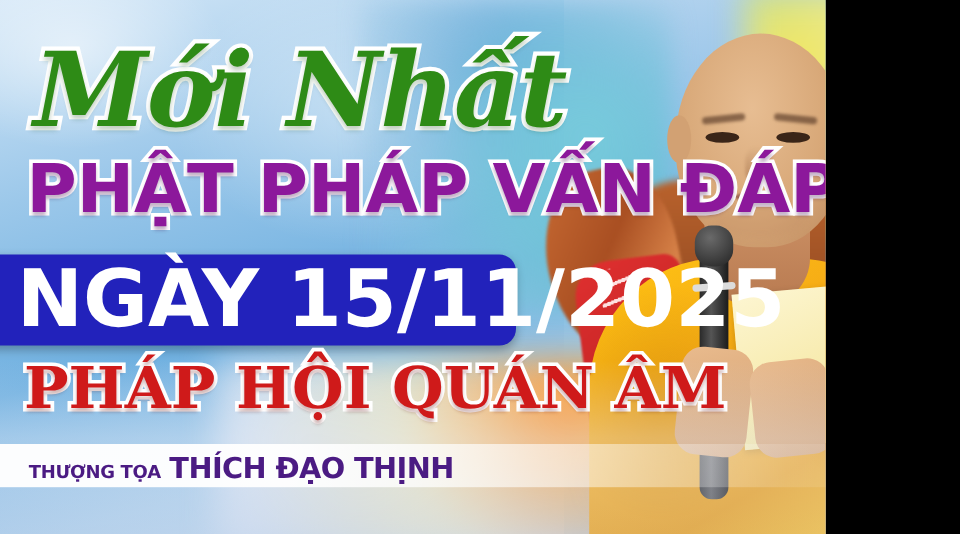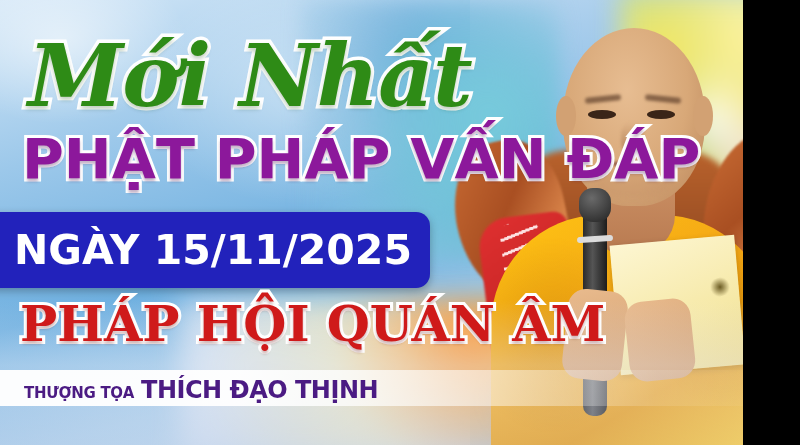--- a/index.html
+++ b/index.html
@@ -1,18 +1,18 @@
 <!DOCTYPE html>
 <html><head>
 <meta charset="utf-8">
 <style>
   html,body{margin:0;padding:0;background:#000;}
   *{box-sizing:border-box;}
   #poster{
-    position:relative;width:743px;height:445px;overflow:hidden;
+    position:relative;width:688px;height:445px;overflow:hidden;
     font-family:"Liberation Sans",sans-serif;
     background:linear-gradient(170deg,#cfe3f5 0%,#a8cdec 22%,#7fb8e4 48%,#9dc9e8 70%,#c5d8ea 100%);
   }
 
   
   .bg{position:absolute;inset:0;}
 
   
   #sky{position:absolute;left:0;top:0;width:470px;height:445px;
        background:
@@ -135,21 +135,21 @@
     -webkit-text-stroke:6px #ffffff;paint-order:stroke fill;
     text-shadow:0 3px 3px rgba(60,0,70,.3);white-space:nowrap;transform:scaleX(1.02);transform-origin:left center;
   }
   #banner-ngay{
     position:absolute;left:-14px;top:212px;width:444px;height:76px;
     background:#2222bb;border-radius:0 14px 14px 0;
     box-shadow:0 3px 8px rgba(0,0,0,.28);
   }
   #t-ngay{
     position:absolute;left:14px;top:218px;width:410px;height:64px;
-    font-family:"DejaVu Sans",sans-serif;font-weight:700;font-size:41px;line-height:64px;
+    font-family:"DejaVu Sans",sans-serif;font-weight:700;font-size:66px;line-height:64px;
     color:#ffffff;letter-spacing:0px;white-space:nowrap;
   }
   #t-phaphoi{
     position:absolute;left:20px;top:296px;width:500px;height:56px;
     font-family:"DejaVu Serif",serif;font-weight:700;font-size:48px;line-height:56px;
     color:#cf1a1a;-webkit-text-stroke:6px #ffffff;paint-order:stroke fill;
     text-shadow:0 3px 3px rgba(90,0,0,.28);white-space:nowrap;transform:scaleX(1.03);transform-origin:left center;
   }
   #whitebar{
     position:absolute;left:0;top:370px;width:800px;height:36px;

